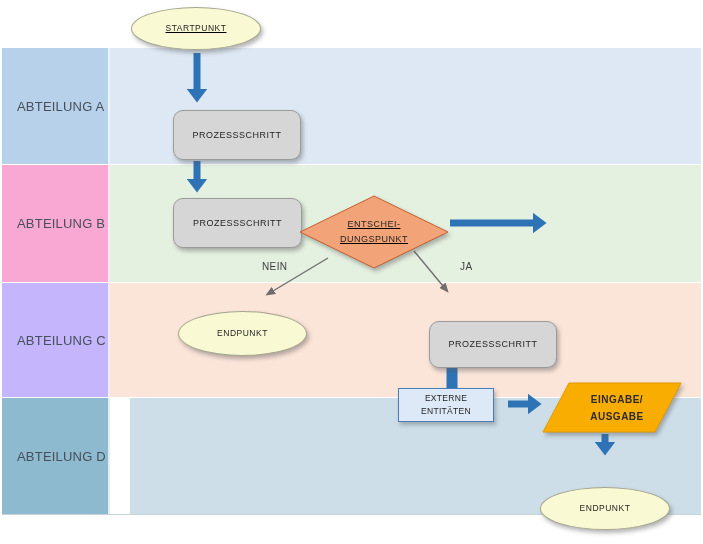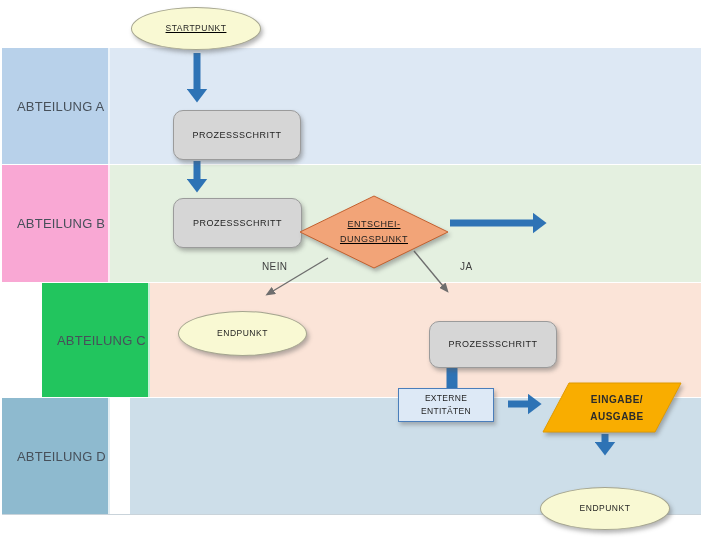--- a/index.html
+++ b/index.html
@@ -33,21 +33,21 @@
   }
   .lane-content { flex: 1; }
   .lane-a { height: 117px; border-bottom: 1px solid rgba(255,255,255,0.9); }
   .lane-b { height: 118px; border-bottom: 1px solid rgba(255,255,255,0.9); }
   .lane-c { height: 115px; border-bottom: 1px solid rgba(255,255,255,0.9); }
   .lane-d { height: 116px; gap: 20px; }
   .lane-a .lane-label { background: #b8d1ea; }
   .lane-a .lane-content { background: #dde8f4; }
   .lane-b .lane-label { background: #f9a8d4; }
   .lane-b .lane-content { background: #e4f0e0; }
-  .lane-c .lane-label { background: #22c55e; margin-left: 40px; }
+  .lane-c .lane-label { background: #c4b5fd; }
   .lane-c .lane-content { background: #fbe4d8; }
   .lane-d .lane-label { background: #8ebacf; }
   .lane-d .lane-content { background: #cddee9; }
 
   
   .arrows { position: absolute; left: 0; top: 0; z-index: 2; pointer-events: none; }
 
   
   .node { position: absolute; z-index: 3; display: flex; align-items: center; justify-content: center; text-align: center; }
   .node-text {

